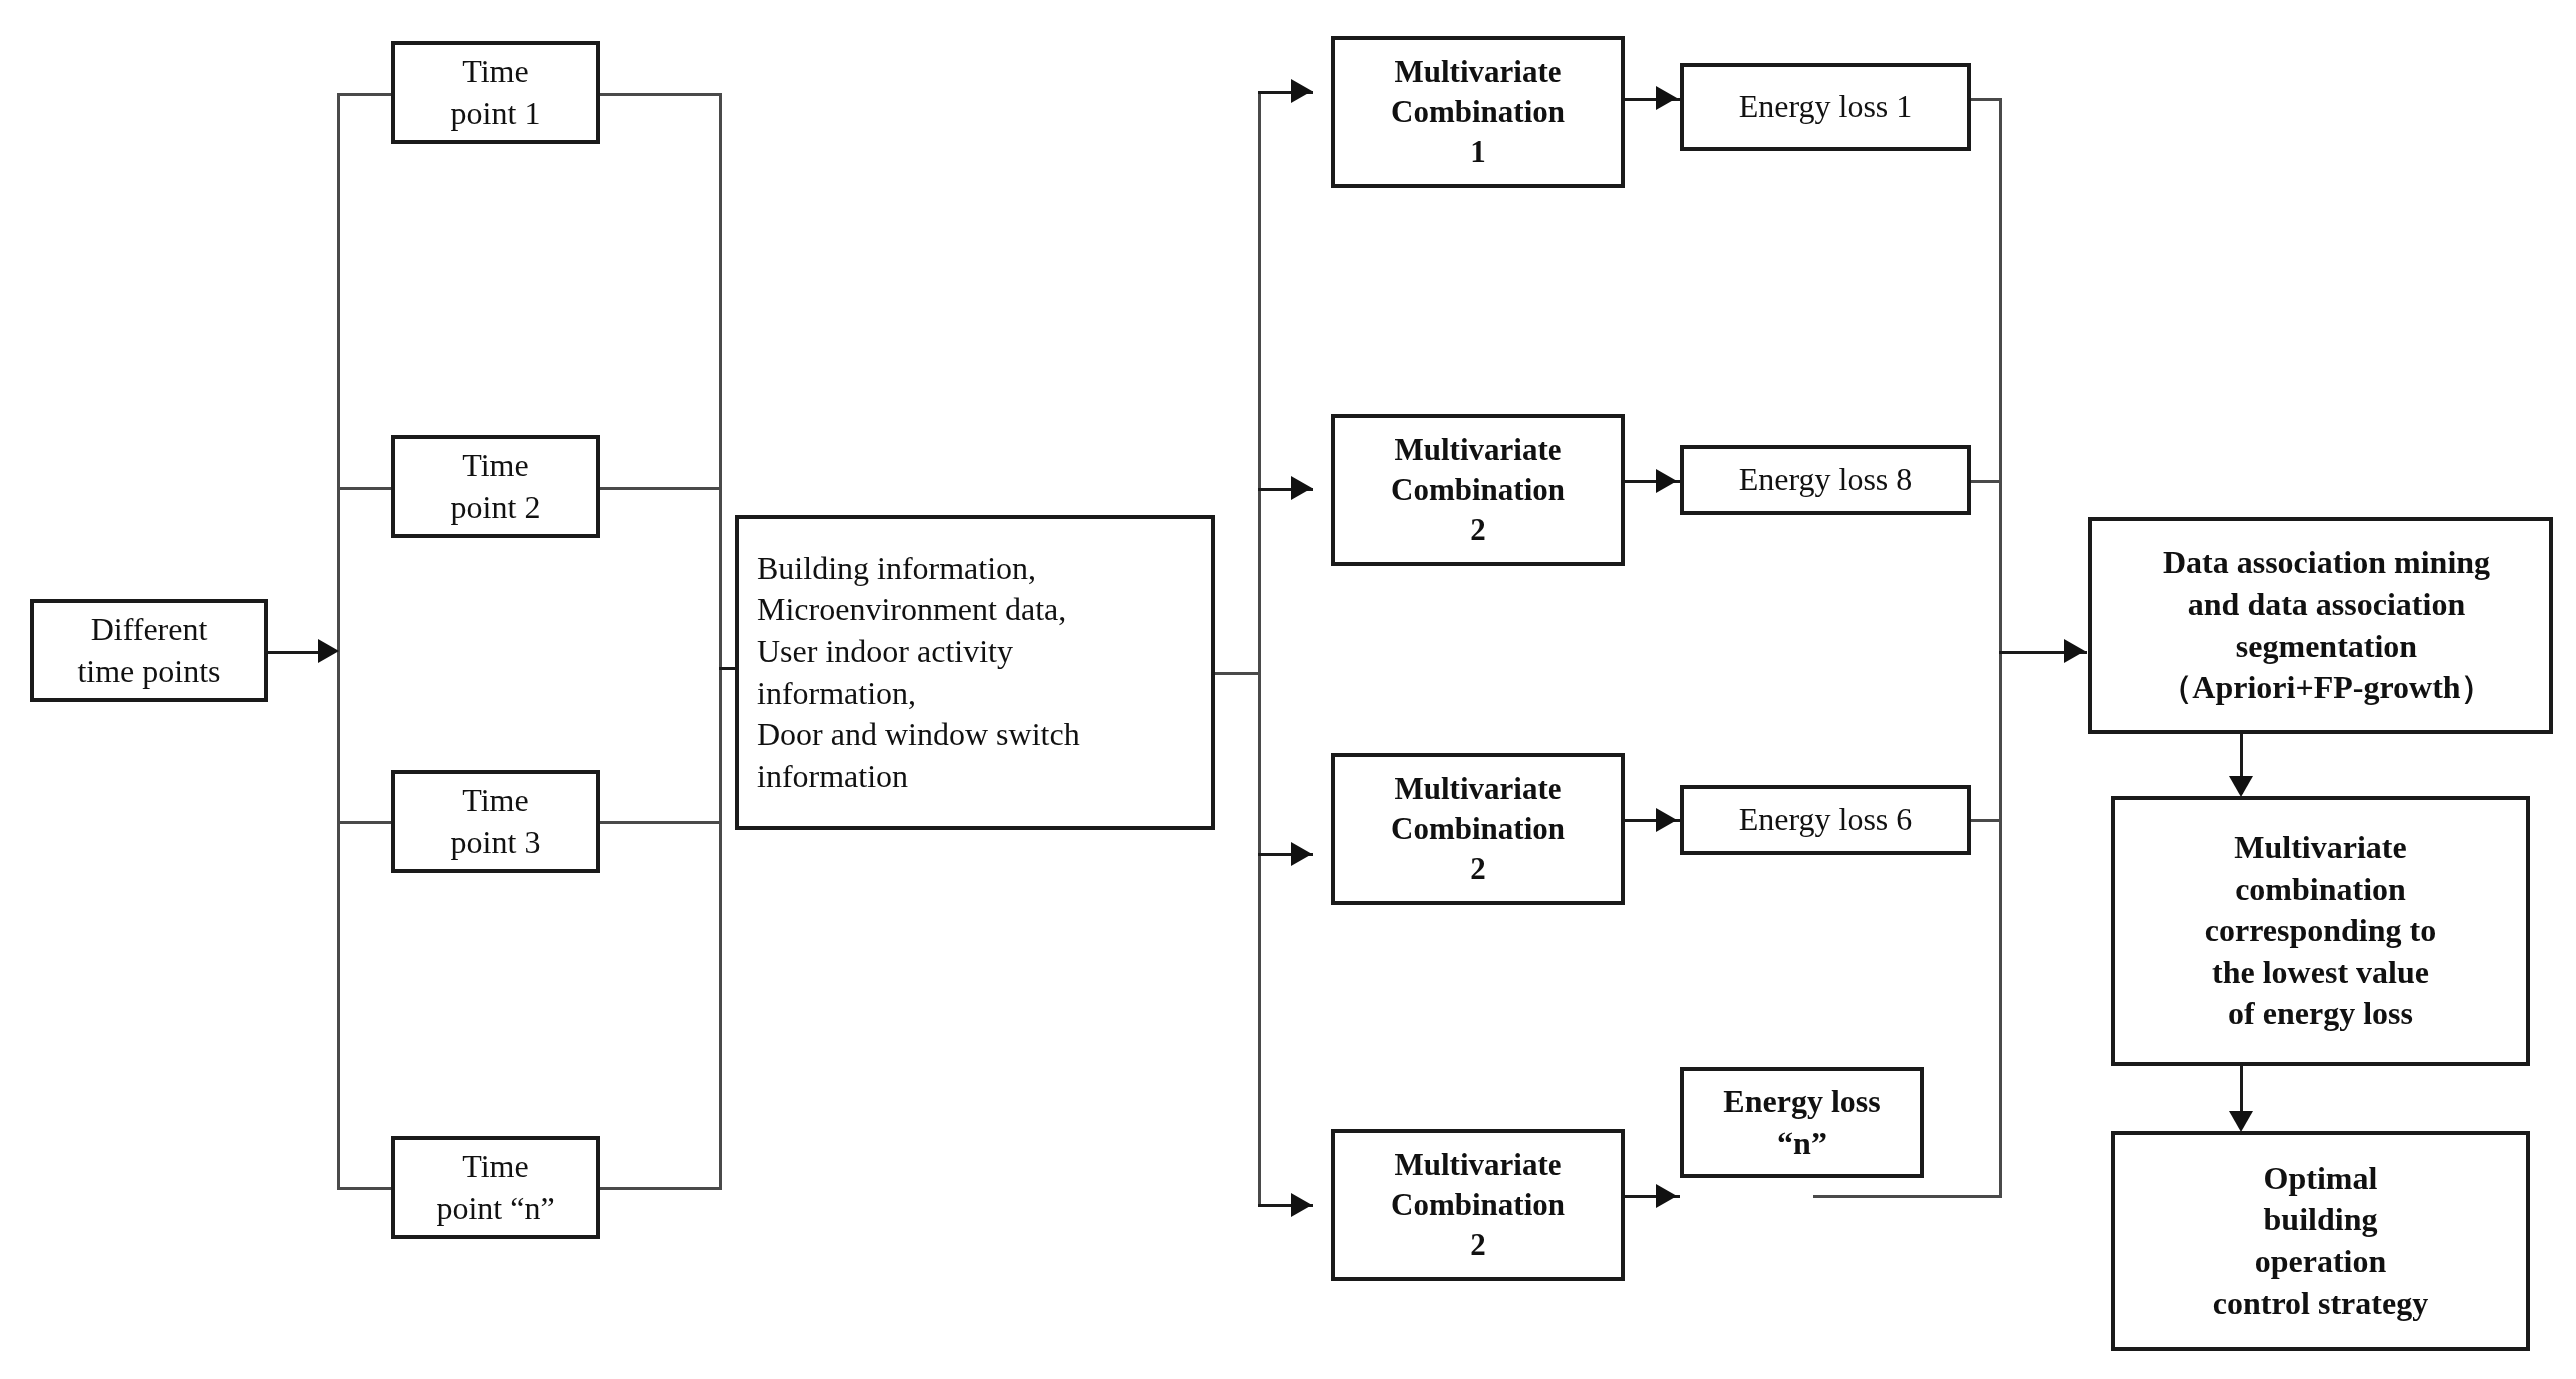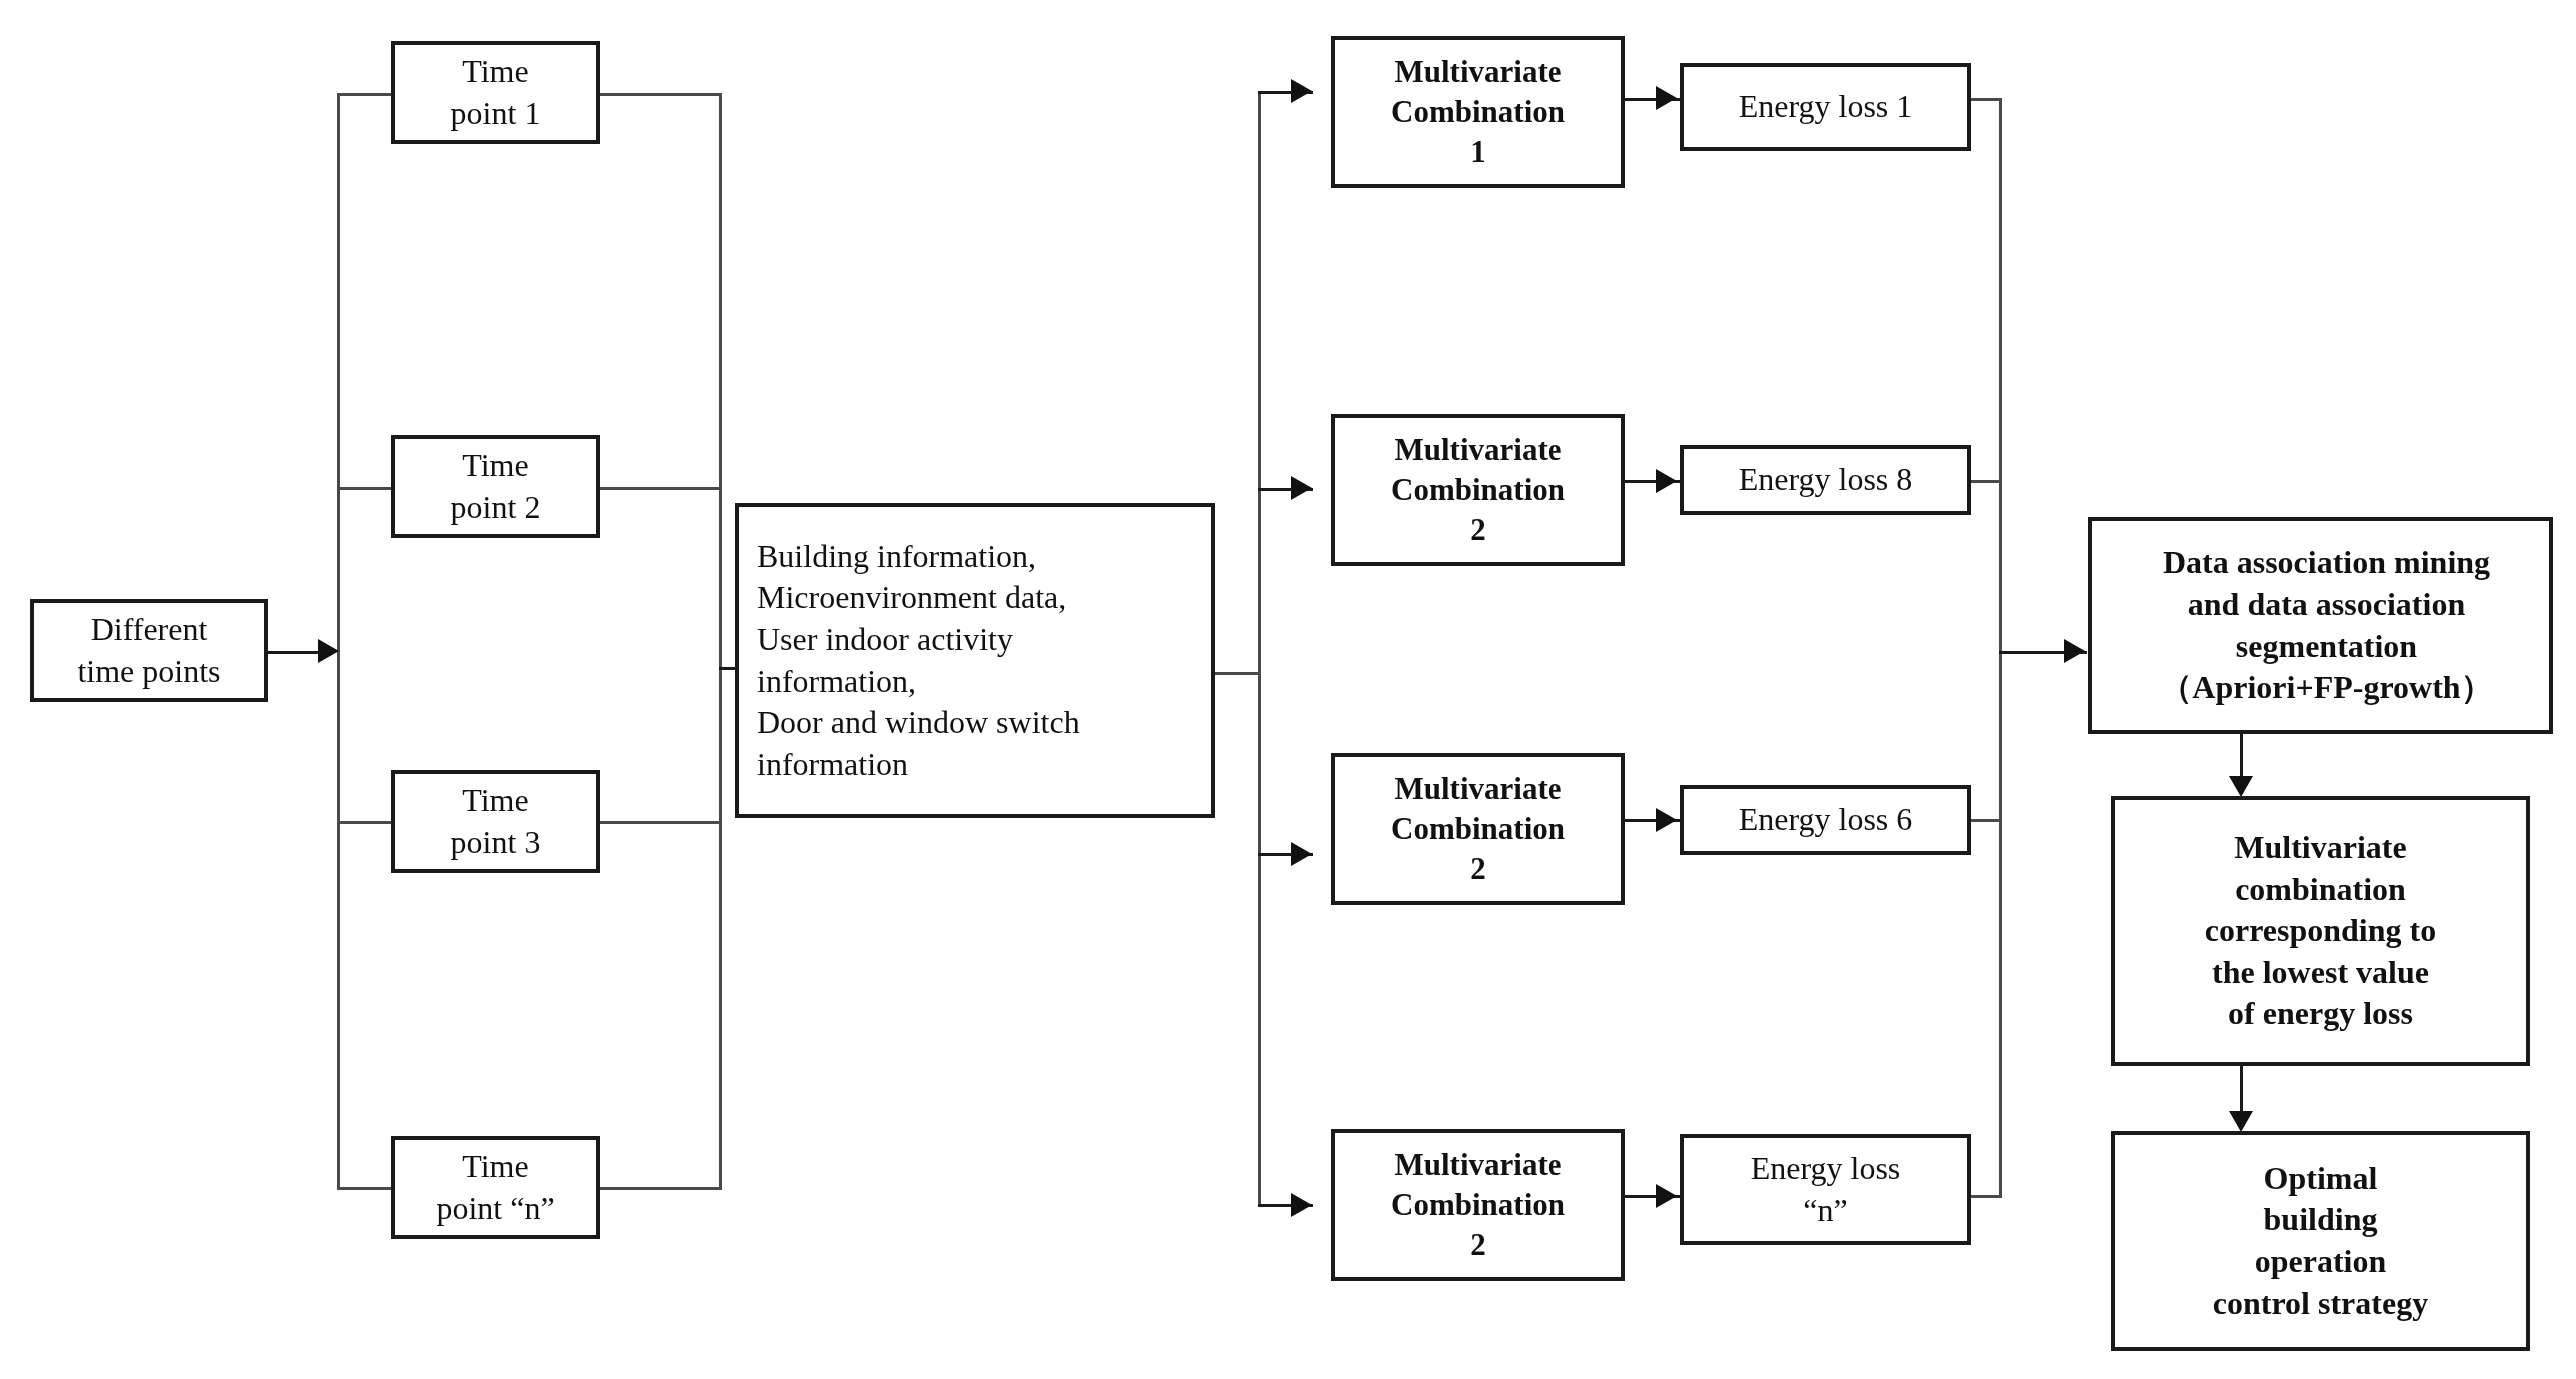--- a/index.html
+++ b/index.html
@@ -150,21 +150,21 @@
   <div class="node plain fs-38" style="left:391px; top:770px; width:209px; height:103px;">
     <span class="txt">Time
 point 3</span>
   </div>
 
   <div class="node plain fs-38" style="left:391px; top:1136px; width:209px; height:103px;">
     <span class="txt">Time
 point “n”</span>
   </div>
 
-  <div class="node plain fs-38" style="left:735px; top:503px; width:480px; height:315px; justify-content:flex-start;">
+  <div class="node plain fs-38" style="left:735px; top:515px; width:480px; height:315px; justify-content:flex-start;">
     <span class="txt" style="text-align:left; padding-left:18px;">Building information,
 Microenvironment data,
 User indoor activity
 information,
 Door and window switch
 information</span>
   </div>
 
   <div class="node bold fs-37" style="left:1331px; top:36px; width:294px; height:152px;">
     <span class="txt">Multivariate
@@ -195,21 +195,21 @@
   </div>
 
   <div class="node plain fs-38" style="left:1680px; top:445px; width:291px; height:70px;">
     <span class="txt">Energy loss 8</span>
   </div>
 
   <div class="node plain fs-38" style="left:1680px; top:785px; width:291px; height:70px;">
     <span class="txt">Energy loss 6</span>
   </div>
 
-  <div class="node plain fs-38" style="left:1680px; top:1134px; width:291px; height:111px;">
+  <div class="node plain fs-38" style="left:1680px; top:1067px; width:244px; height:111px;font-weight:bold;">
     <span class="txt">Energy loss
 “n”</span>
   </div>
 
   <div class="node bold fs-38" style="left:2088px; top:517px; width:465px; height:217px;padding-left:12px;">
     <span class="txt">Data association mining
 and data association
 segmentation
 （Apriori+FP-growth）</span>
   </div>

